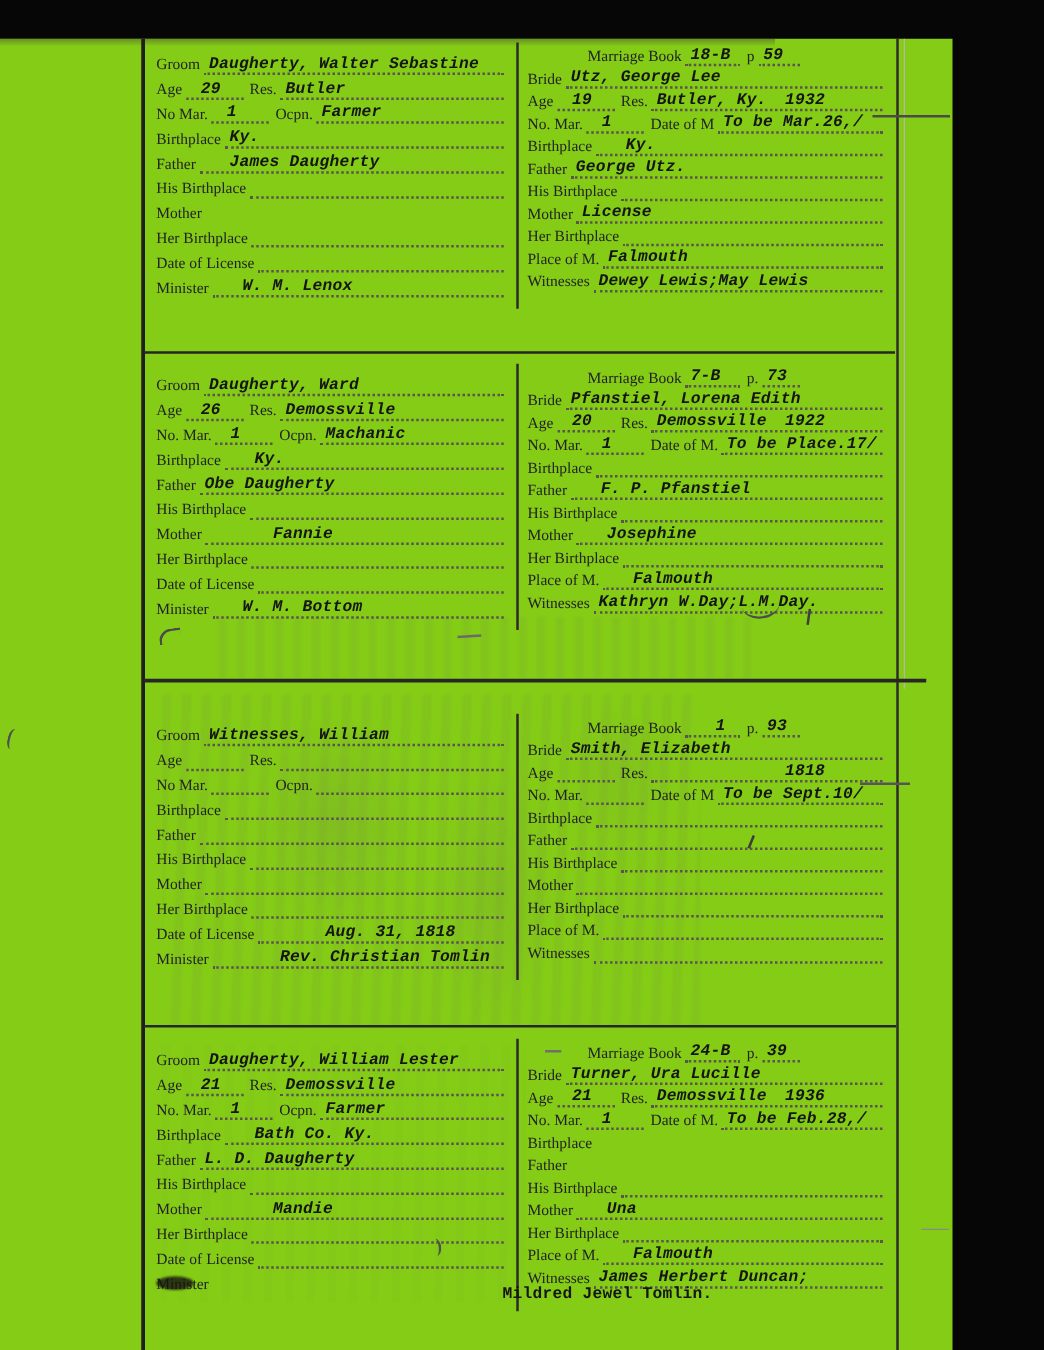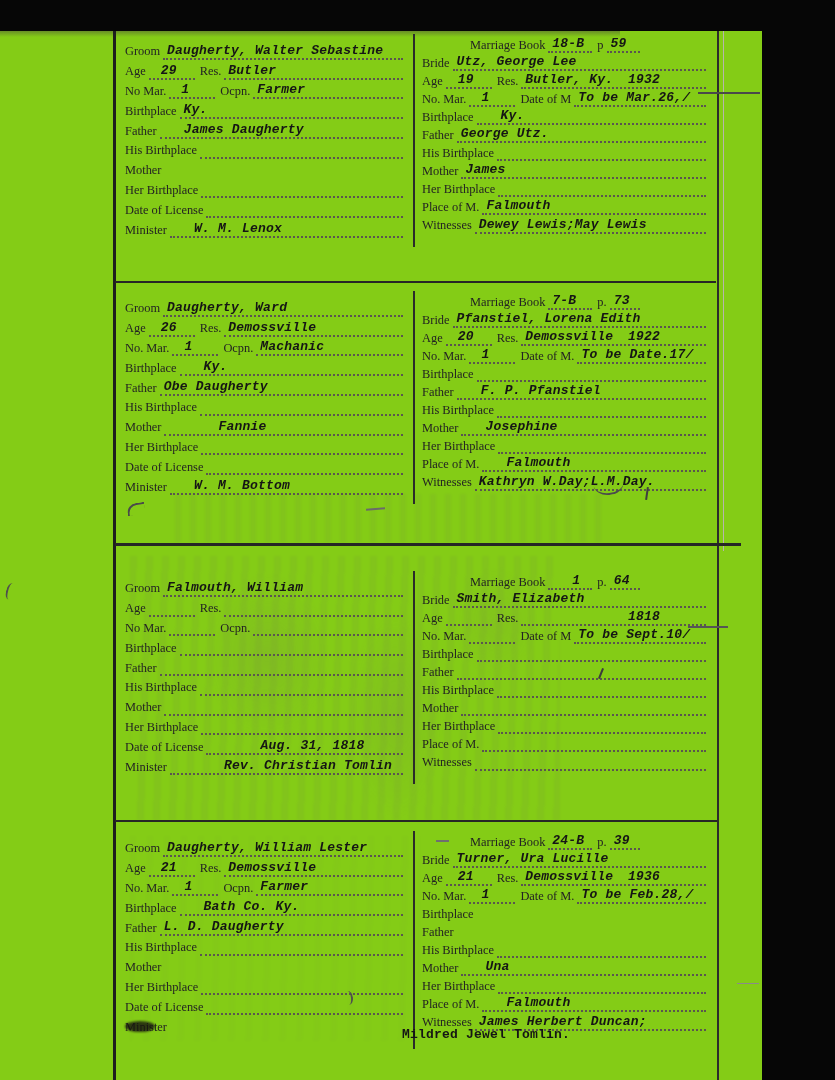--- a/index.html
+++ b/index.html
@@ -215,21 +215,21 @@
       </div>
       <div class="row">
         <span class="lbl">His Birthplace</span>
         <span class="fill">
             <i class="val"></i>
           </span>
       </div>
       <div class="row">
         <span class="lbl">Mother</span>
         <span class="fill">
-            <i class="val mA">James</i>
+            <i class="val mA">License</i>
           </span>
       </div>
       <div class="row">
         <span class="lbl">Her Birthplace</span>
         <span class="fill">
             <i class="val"></i>
           </span>
       </div>
       <div class="row">
         <span class="lbl">Place of M.</span>
@@ -345,21 +345,21 @@
             <i class="val year">1922</i>
           </span>
       </div>
       <div class="row">
         <span class="lbl">No. Mar.</span>
         <span class="fill f1">
             <i class="val">1</i>
           </span>
         <span class="lbl l2">Date of M.</span>
         <span class="fill">
-            <i class="val mA">To be Date.17/</i>
+            <i class="val mA">To be Place.17/</i>
           </span>
       </div>
       <div class="row">
         <span class="lbl">Birthplace</span>
         <span class="fill">
             <i class="val"></i>
           </span>
       </div>
       <div class="row">
         <span class="lbl">Father</span>
@@ -398,21 +398,21 @@
           </span>
       </div>
     </div>
   </section>
 
   <section id="r2" class="record">
     <div class="gcol">
       <div class="row">
         <span class="lbl">Groom</span>
         <span class="fill">
-            <i class="val mA">Falmouth, William</i>
+            <i class="val mA">Witnesses, William</i>
           </span>
       </div>
       <div class="row">
         <span class="lbl">Age</span>
         <span class="fill f1">
             <i class="val"></i>
           </span>
         <span class="lbl l2">Res.</span>
         <span class="fill">
             <i class="val"></i>
@@ -472,21 +472,21 @@
       </div>
     </div>
     <div class="bcol">
       <div class="row bhead">
         <span class="lbl">Marriage Book</span>
         <span class="fill fh">
             <i class="val mB">1</i>
           </span>
         <span class="lbl l2">p.</span>
         <span class="fill">
-            <i class="val mA">64</i>
+            <i class="val mA">93</i>
           </span>
       </div>
       <div class="row">
         <span class="lbl">Bride</span>
         <span class="fill">
             <i class="val mA">Smith, Elizabeth</i>
           </span>
       </div>
       <div class="row">
         <span class="lbl">Age</span>
@@ -595,20 +595,23 @@
           </span>
       </div>
       <div class="row">
         <span class="lbl">His Birthplace</span>
         <span class="fill">
             <i class="val"></i>
           </span>
       </div>
       <div class="row">
         <span class="lbl">Mother</span>
+        <span class="fill">
+            <i class="val mC">Mandie</i>
+          </span>
       </div>
       <div class="row">
         <span class="lbl">Her Birthplace</span>
         <span class="fill">
             <i class="val"></i>
           </span>
       </div>
       <div class="row">
         <span class="lbl">Date of License</span>
         <span class="fill">

